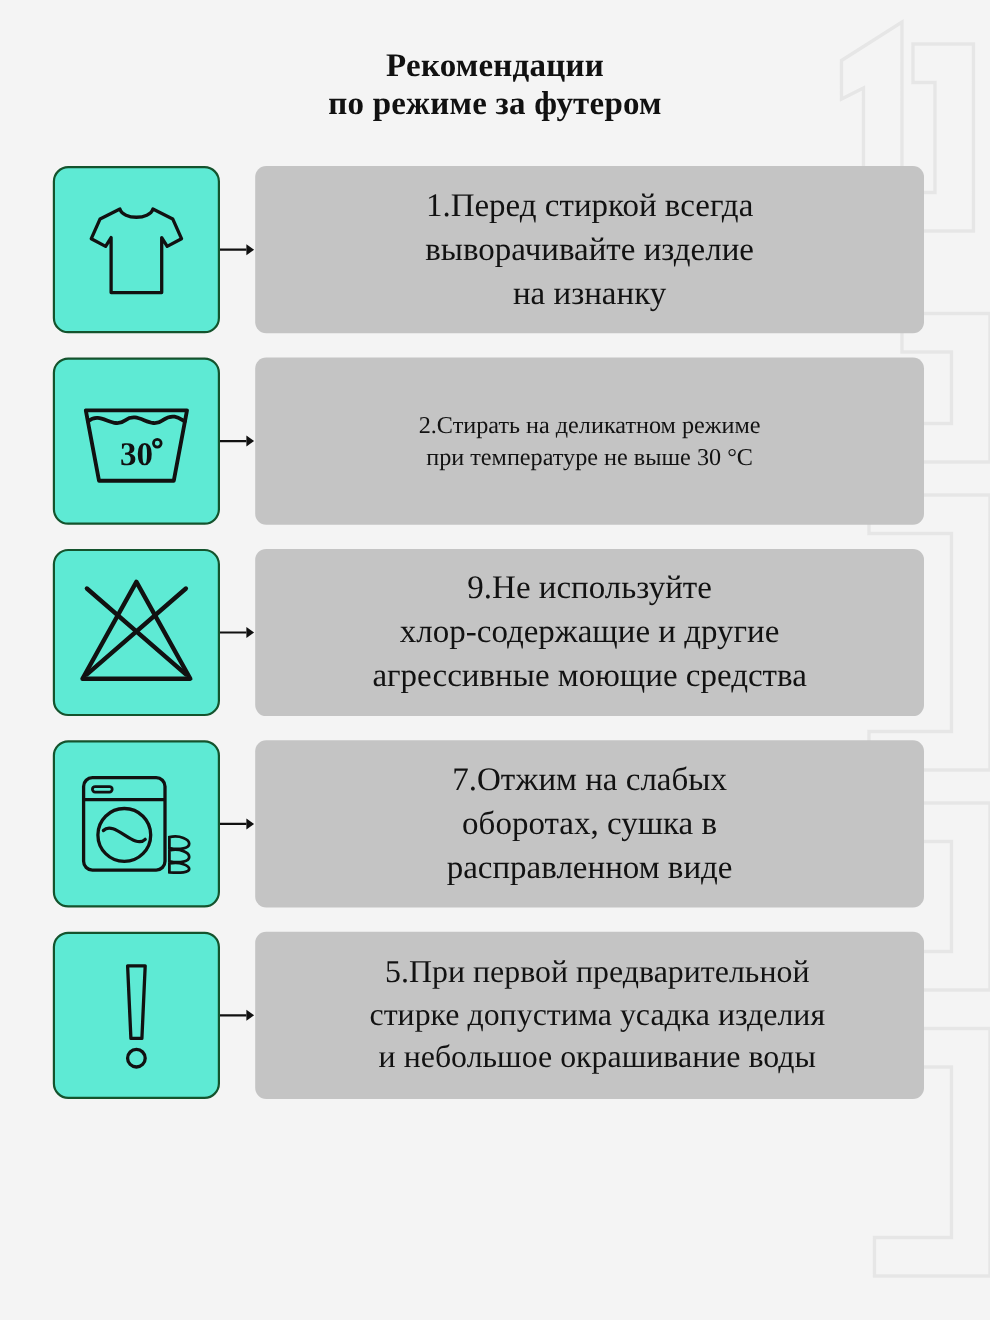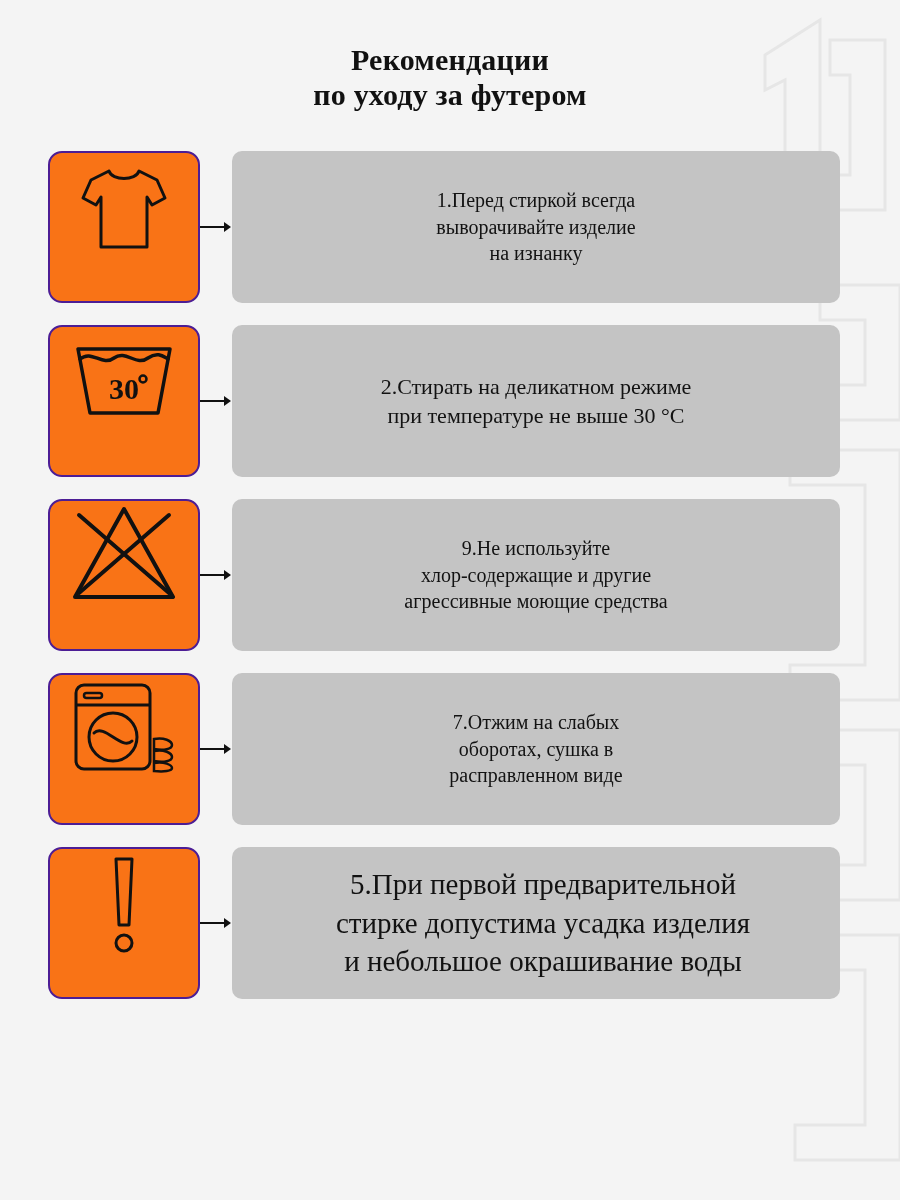--- a/index.html
+++ b/index.html
@@ -58,25 +58,25 @@
   }
   .rule {
     display: flex;
     align-items: center;
     margin-bottom: 22px;
   }
   .icon-box {
     width: 152px;
     height: 152px;
     min-width: 152px;
-    background: #f97316;
-    border: 2px solid #4c1d95;
+    background: #5eead4;
+    border: 2px solid #14532d;
     border-radius: 14px;
     display: flex;
-    align-items: flex-start;
+    align-items: center;
     justify-content: center;
     box-sizing: border-box;
   }
   .connector {
     width: 32px;
     min-width: 32px;
     height: 20px;
     display: flex;
     align-items: center;
     justify-content: center;
@@ -88,21 +88,21 @@
     min-height: 152px;
     display: flex;
     align-items: center;
     justify-content: center;
     text-align: center;
     padding: 10px 16px;
     box-sizing: border-box;
   }
   .text-box p {
     margin: 0;
-    font-size: 20px;
+    font-size: 30px;
     line-height: 1.32;
     color: #121212;
     white-space: pre-line;
   }
   .rule-2 .text-box p { font-size: 22px; }
   .rule-5 .text-box p { font-size: 29px; margin-left: 14px; }
 </style>
 </head>
 <body>
 
@@ -114,21 +114,21 @@
     <path d="M210 450 L320 450 L320 700 L210 700 L210 665 L285 665 L285 485 L210 485 Z"></path>
     <path d="M245 730 L320 730 L320 900 L245 900 L245 865 L285 865 L285 765 L245 765 Z"></path>
     <path d="M215 935 L320 935 L320 1160 L215 1160 L215 1125 L285 1125 L285 970 L215 970 Z"></path>
   </g>
 </svg>
 
 <div class="page">
 
   <div class="title">
     <span class="line">Рекомендации</span>
-    <span class="line">по уходу за футером</span>
+    <span class="line">по режиме за футером</span>
   </div>
 
   <div class="rules">
 
     <div class="rule rule-1">
       <div class="icon-box">
         <svg width="110" height="110" viewBox="0 0 110 110" fill="none" xmlns="http://www.w3.org/2000/svg">
           <path d="M40 18 L22 27 L14 45 L27 52 L32 44 L32 94 L78 94 L78 44 L83 52 L96 45 L88 27 L70 18 C67 28 43 28 40 18 Z" stroke="#111" stroke-width="3" stroke-linejoin="round" fill="none"></path>
         </svg>
       </div>

